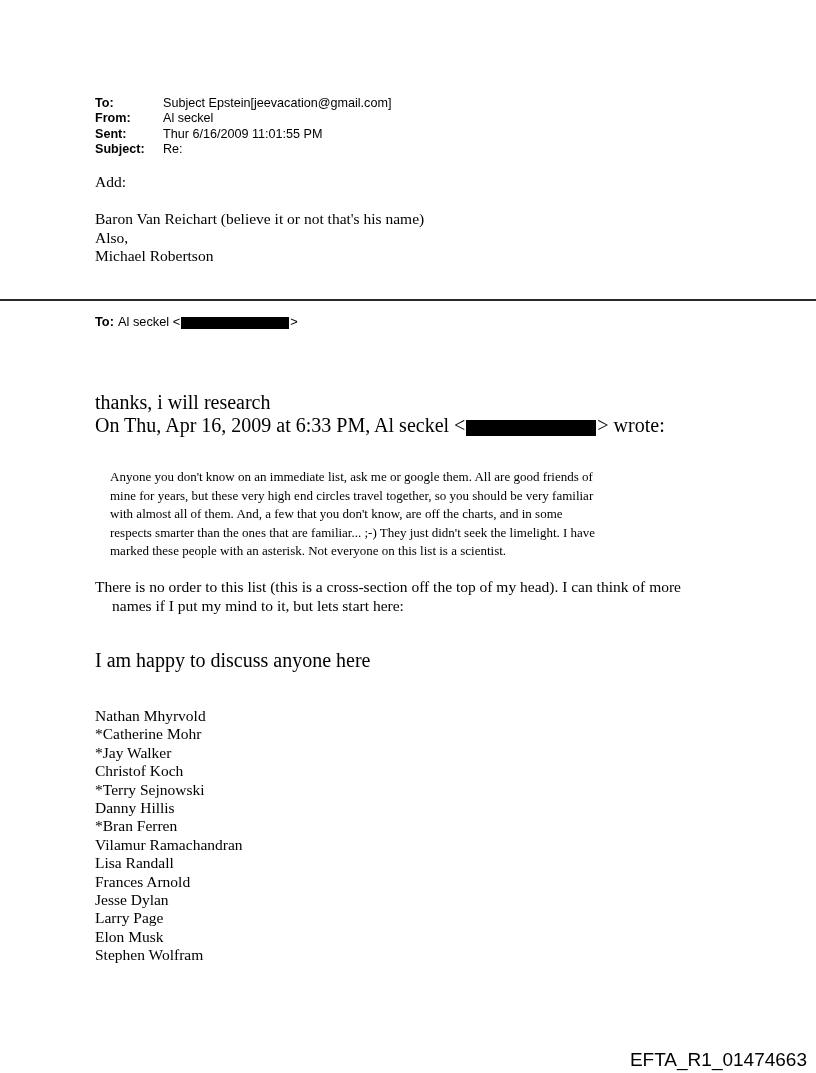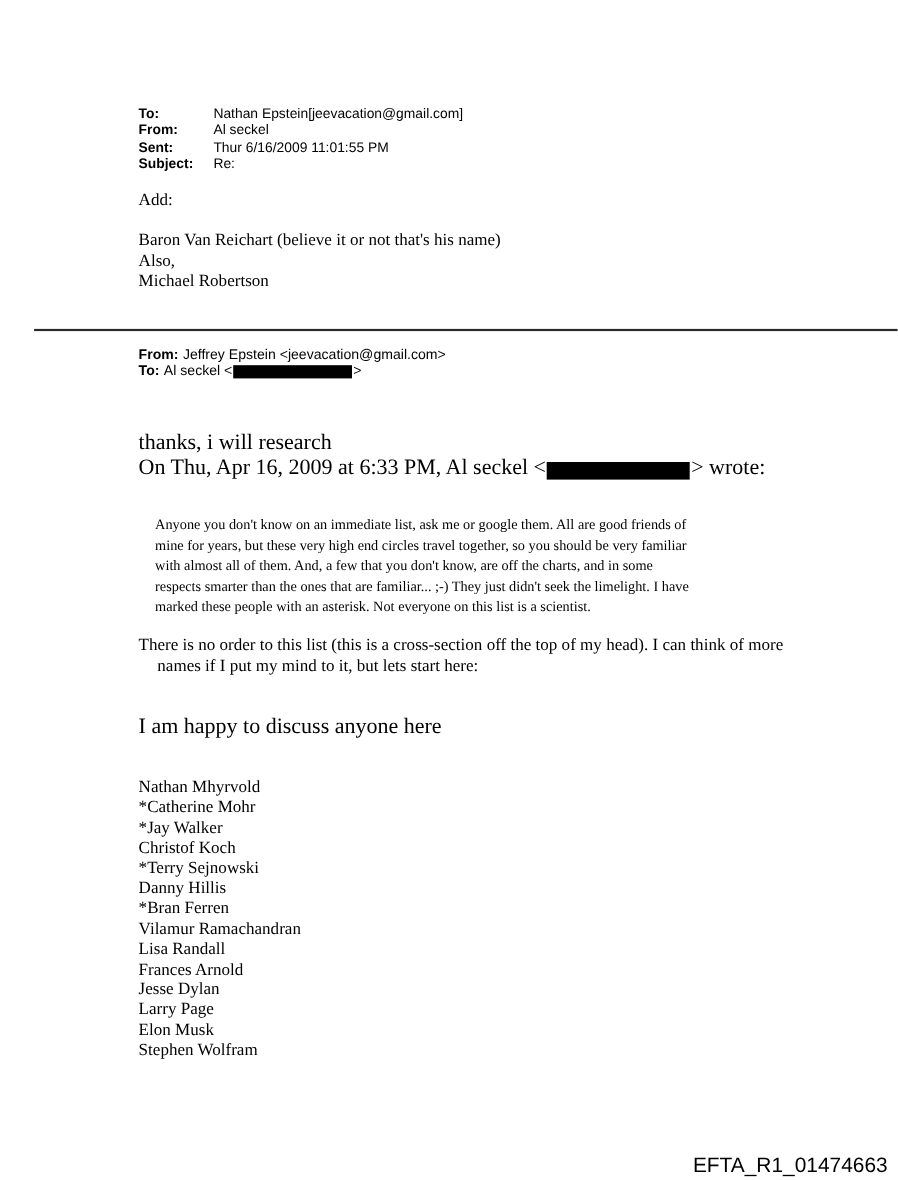--- a/index.html
+++ b/index.html
@@ -3,21 +3,21 @@
 <meta charset="utf-8">
 <style>
   html, body { margin: 0; padding: 0; }
   body {
     width: 816px; height: 1073px;
     background: #ffffff;
     position: relative;
     font-family: "Liberation Serif", serif;
     color: #000;
   }
-  .abs { position: absolute; margin-left: 31px; }
+  .abs { position: absolute; }
 
   
   .hdr1 {
     top: 96px; left: 95px;
     font-family: "Liberation Sans", sans-serif;
     font-size: 12.6px; line-height: 15.3px;
   }
   .hdr1-row { display: flex; }
   .hdr1-label { font-weight: bold; width: 68px; }
   .hdr1-value { font-weight: normal; }
@@ -82,21 +82,21 @@
     font-family: "Liberation Sans", sans-serif;
     font-size: 19px;
   }
 </style>
 </head>
 <body>
 
 <div class="abs hdr1">
   <div class="hdr1-row">
     <span class="hdr1-label">To:</span>
-    <span class="hdr1-value">Nathan Epstein[jeevacation@gmail.com]</span>
+    <span class="hdr1-value">Subject Epstein[jeevacation@gmail.com]</span>
   </div>
   <div class="hdr1-row">
     <span class="hdr1-label">From:</span>
     <span class="hdr1-value">Al seckel</span>
   </div>
   <div class="hdr1-row">
     <span class="hdr1-label">Sent:</span>
     <span class="hdr1-value">Thur 6/16/2009 11:01:55 PM</span>
   </div>
   <div class="hdr1-row">
@@ -107,23 +107,20 @@
 
 <div class="abs body1">Add:
 
 Baron Van Reichart (believe it or not that's his name)
 Also,
 Michael Robertson</div>
 
 <div class="abs rule"></div>
 
 <div class="abs hdr2">
-  <div>
-    <span class="lbl">From:</span><span>Jeffrey Epstein &lt;jeevacation@gmail.com&gt;</span>
-  </div>
   <div>
     <span class="lbl">To:</span><span>Al seckel &lt;</span><span class="redact-sm"></span><span>&gt;</span>
   </div>
 </div>
 
 <div class="abs serif-line thanks">thanks, i will research</div>
 
 <div class="abs serif-line reply-intro">
   <span>On Thu, Apr 16, 2009 at 6:33 PM, Al seckel &lt;</span><span class="redact-lg"></span><span>&gt; wrote:</span>
 </div>

